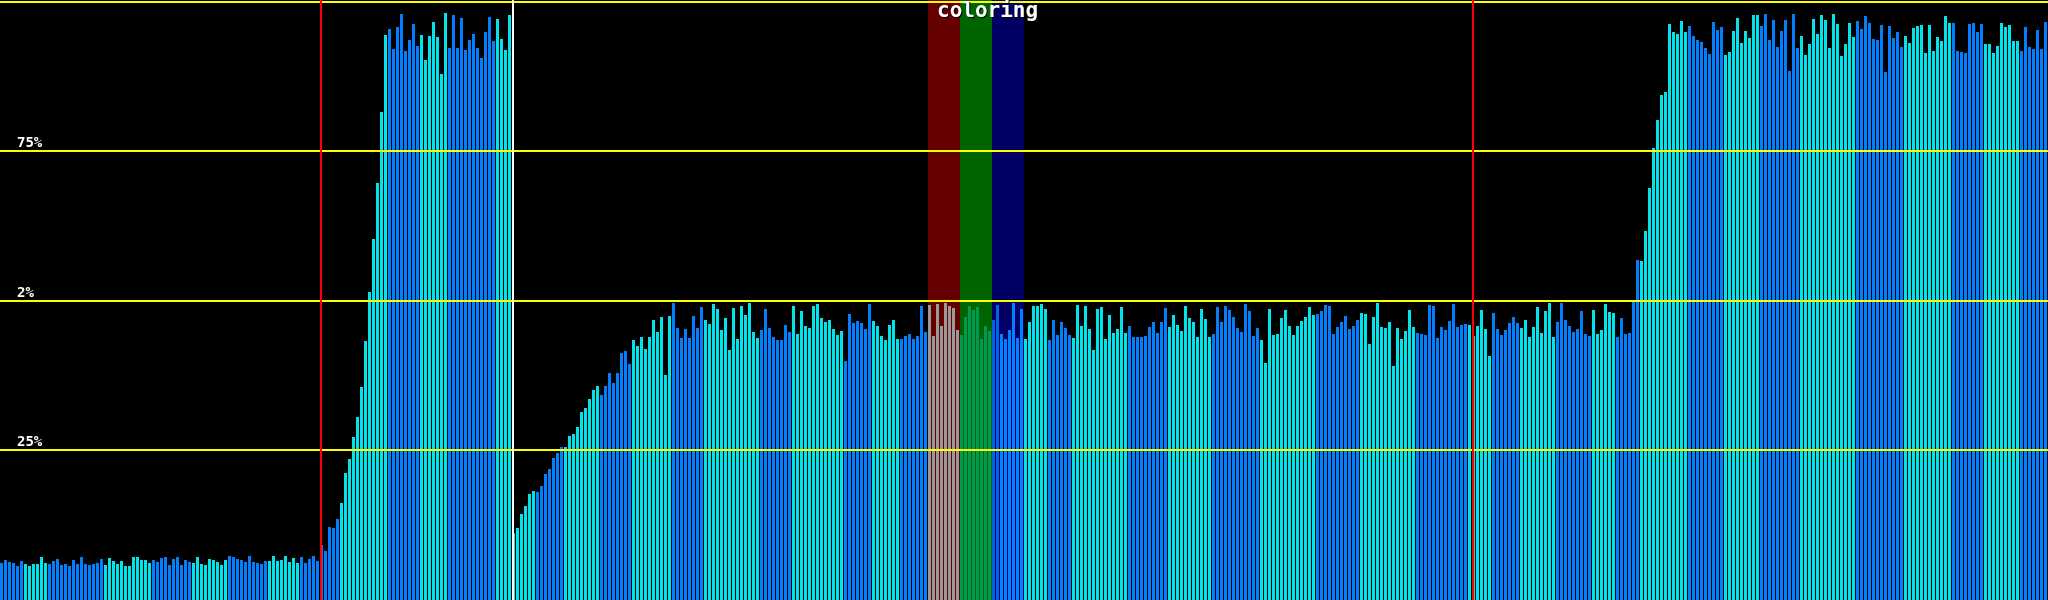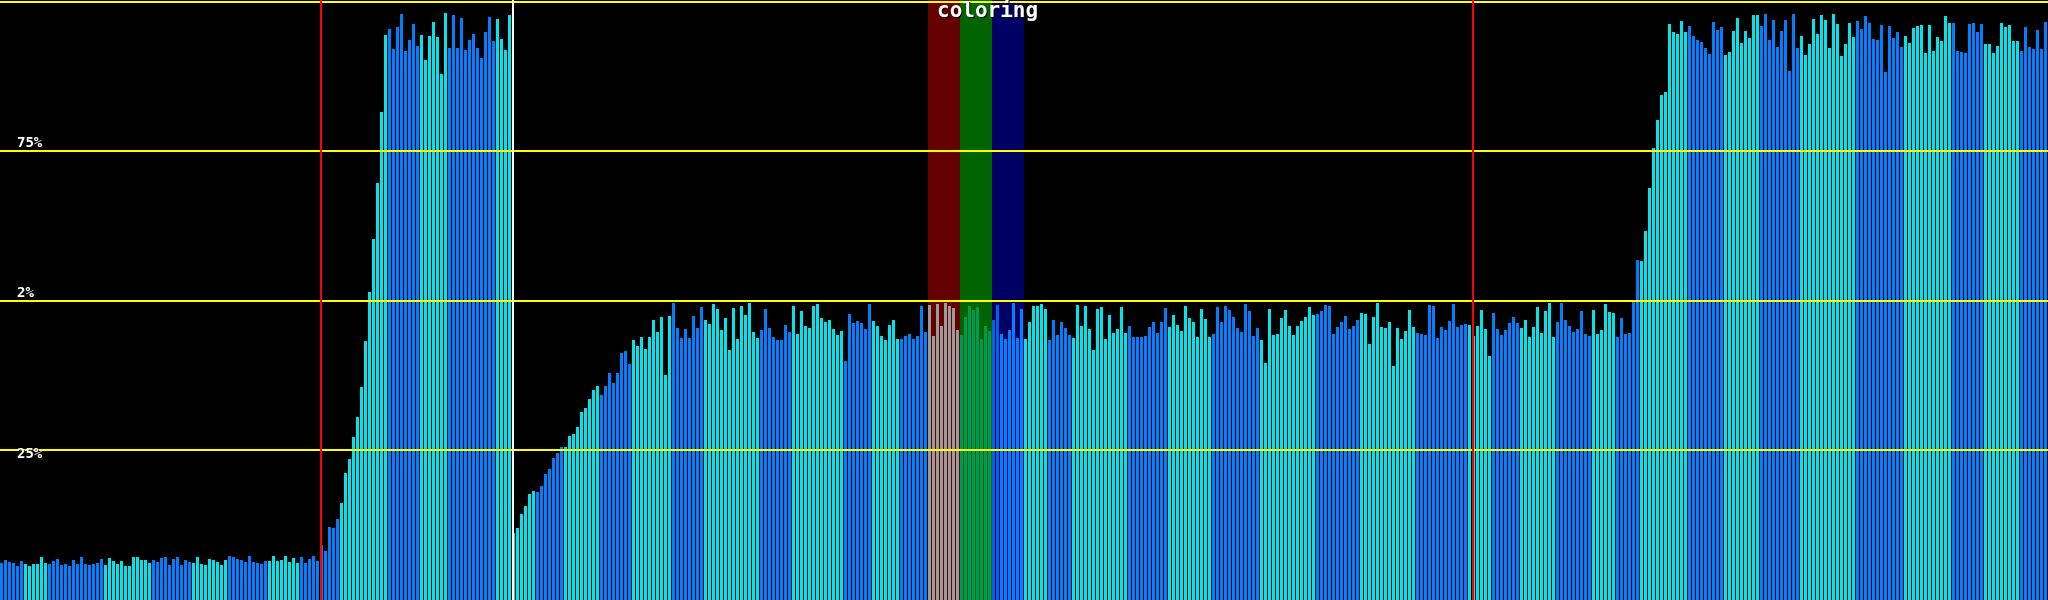--- a/index.html
+++ b/index.html
@@ -569,16 +569,16 @@
       <rect x="0" y="150" width="2048" height="2" fill="#FFFF00"></rect>
       <rect x="0" y="300" width="2048" height="2" fill="#FFFF00"></rect>
       <rect x="0" y="449" width="2048" height="2" fill="#FFFF00"></rect>
       <rect x="320" y="0" width="2" height="600" fill="#FF0000"></rect>
       <rect x="512" y="0" width="2" height="600" fill="#FFFFFF"></rect>
       <rect x="1472" y="0" width="2" height="600" fill="#FF0000"></rect>
     </svg>
   <div id="y-axis-labels">
       <div class="ylabel" style="top: 135px;">75%</div>
       <div class="ylabel" style="top: 285px;">2%</div>
-      <div class="ylabel" style="top: 434px; margin-top: 12px;">25%</div>
+      <div class="ylabel" style="top: 434px;">25%</div>
     </div>
   <div id="coloring-label" class="coloring-label" style="left: 937px; top: 2px;">coloring</div>
 </div>
 
 </body></html>

